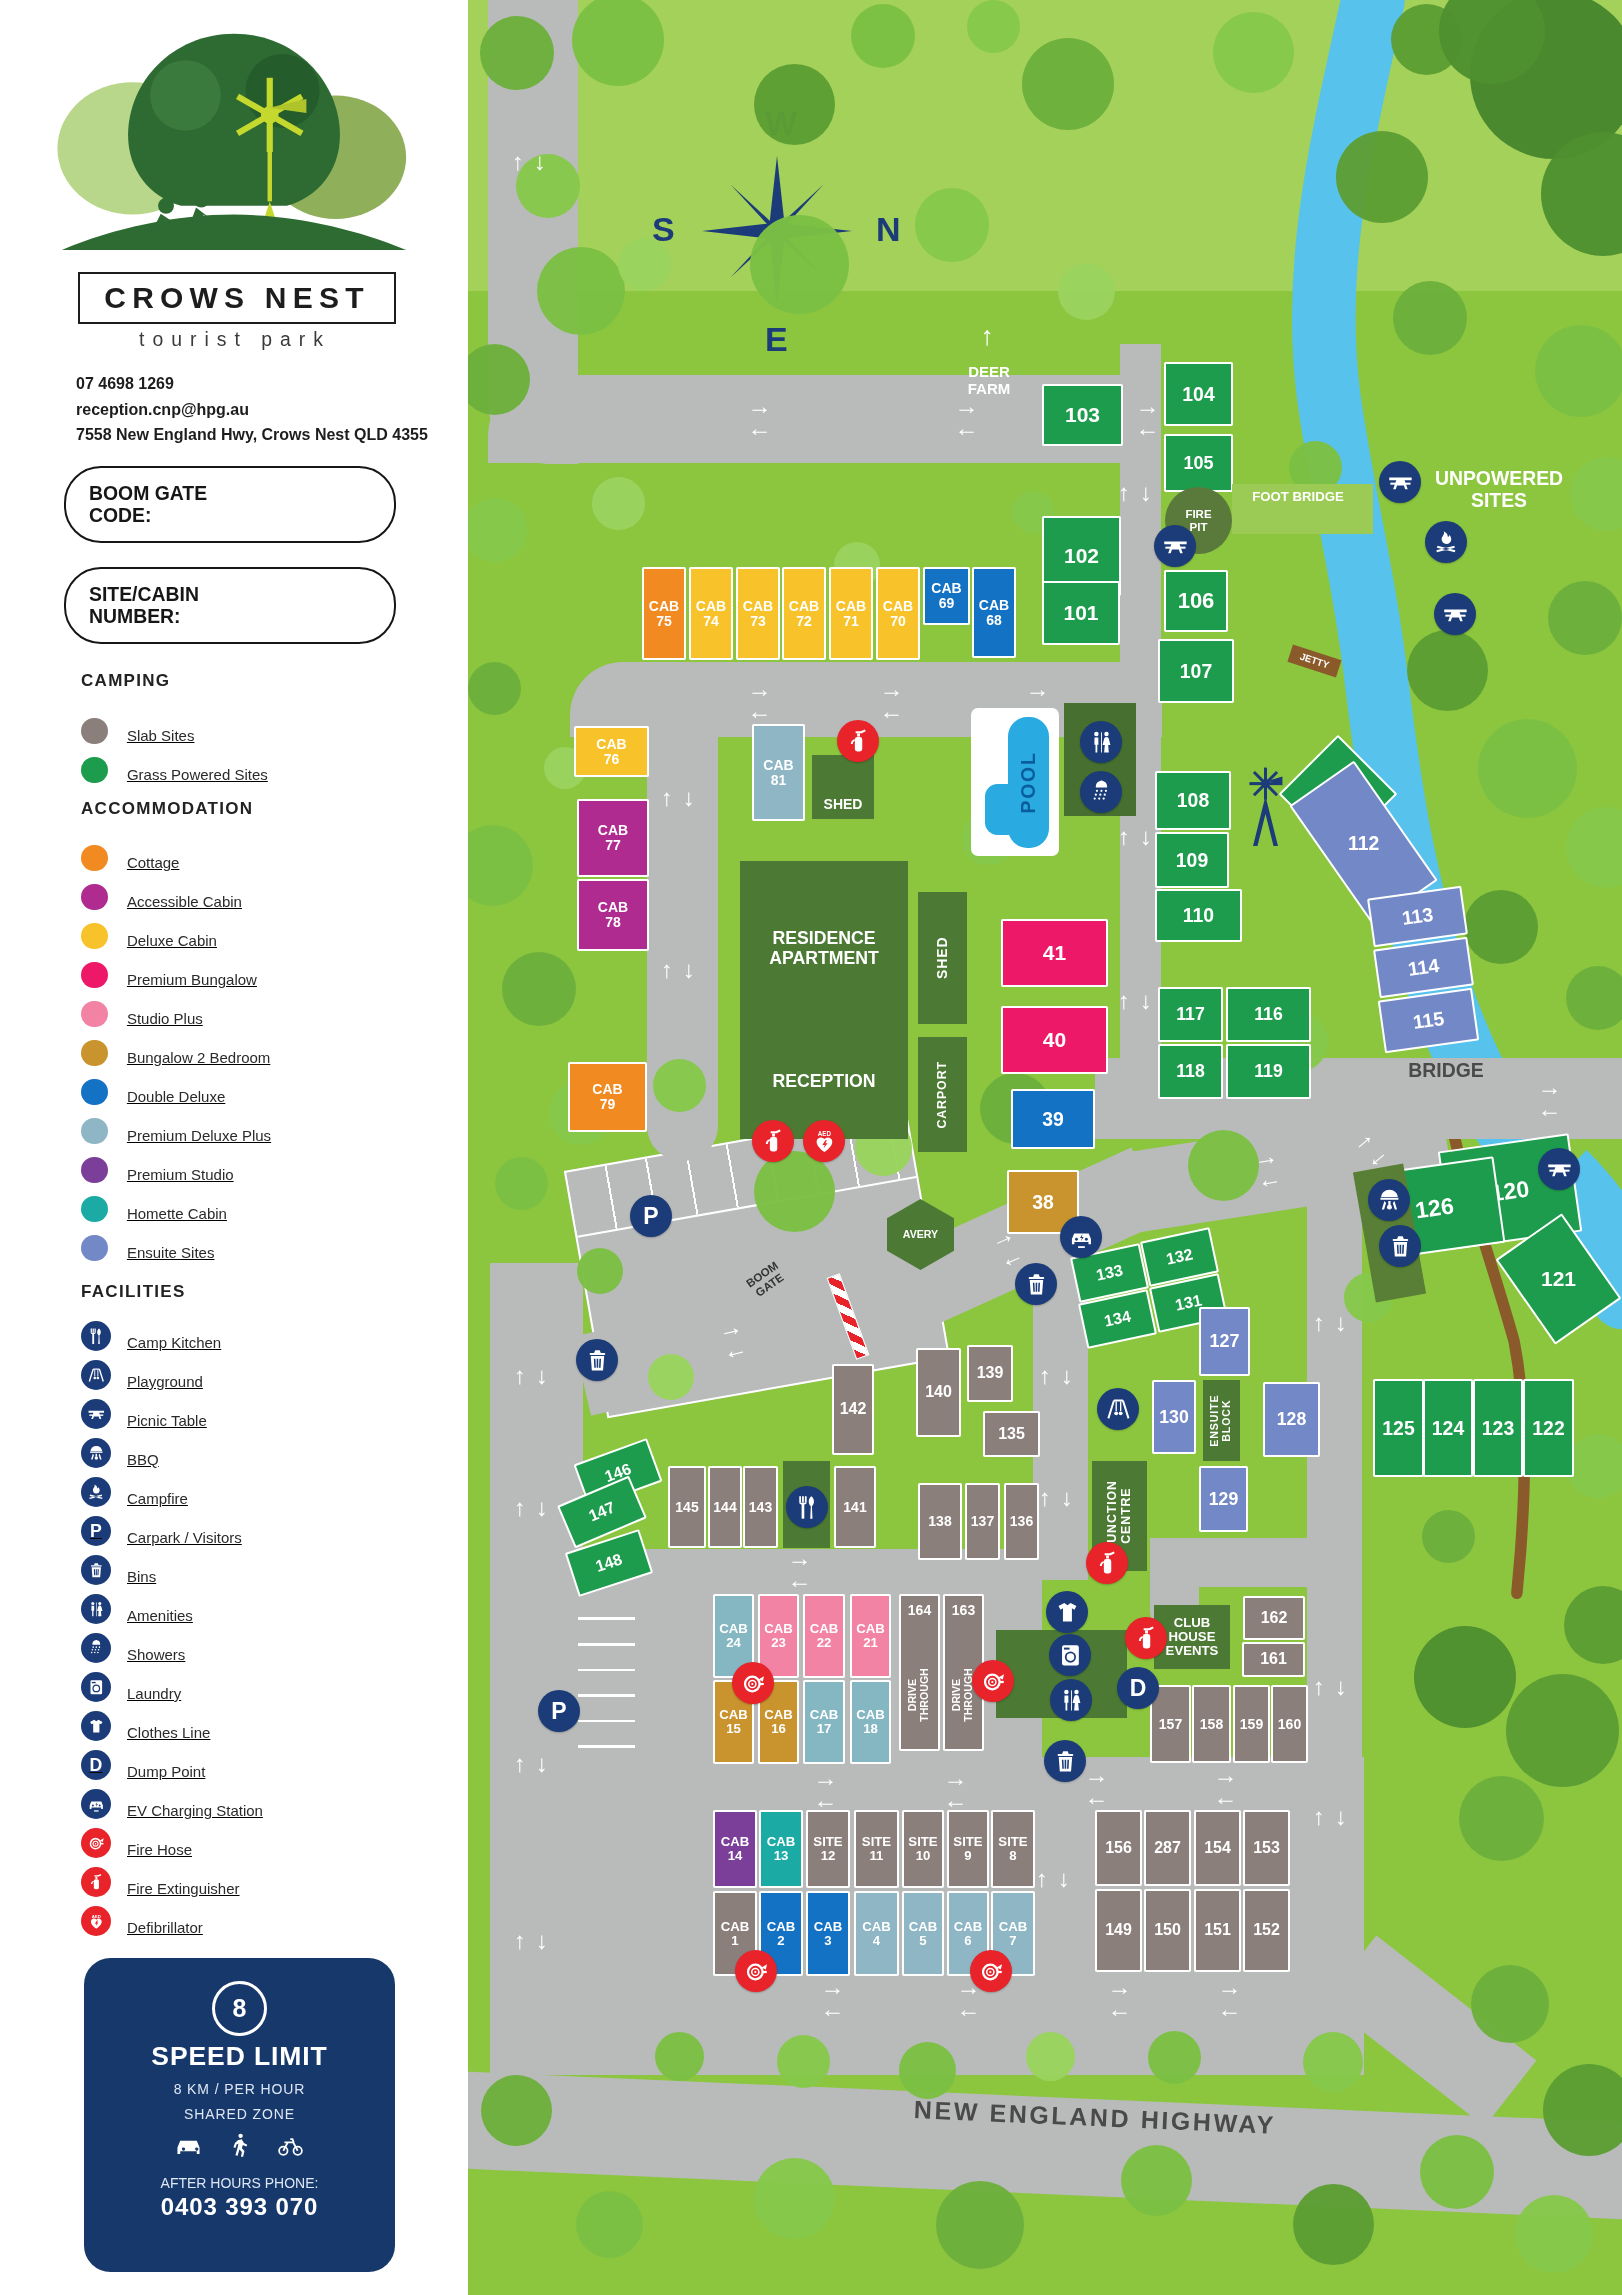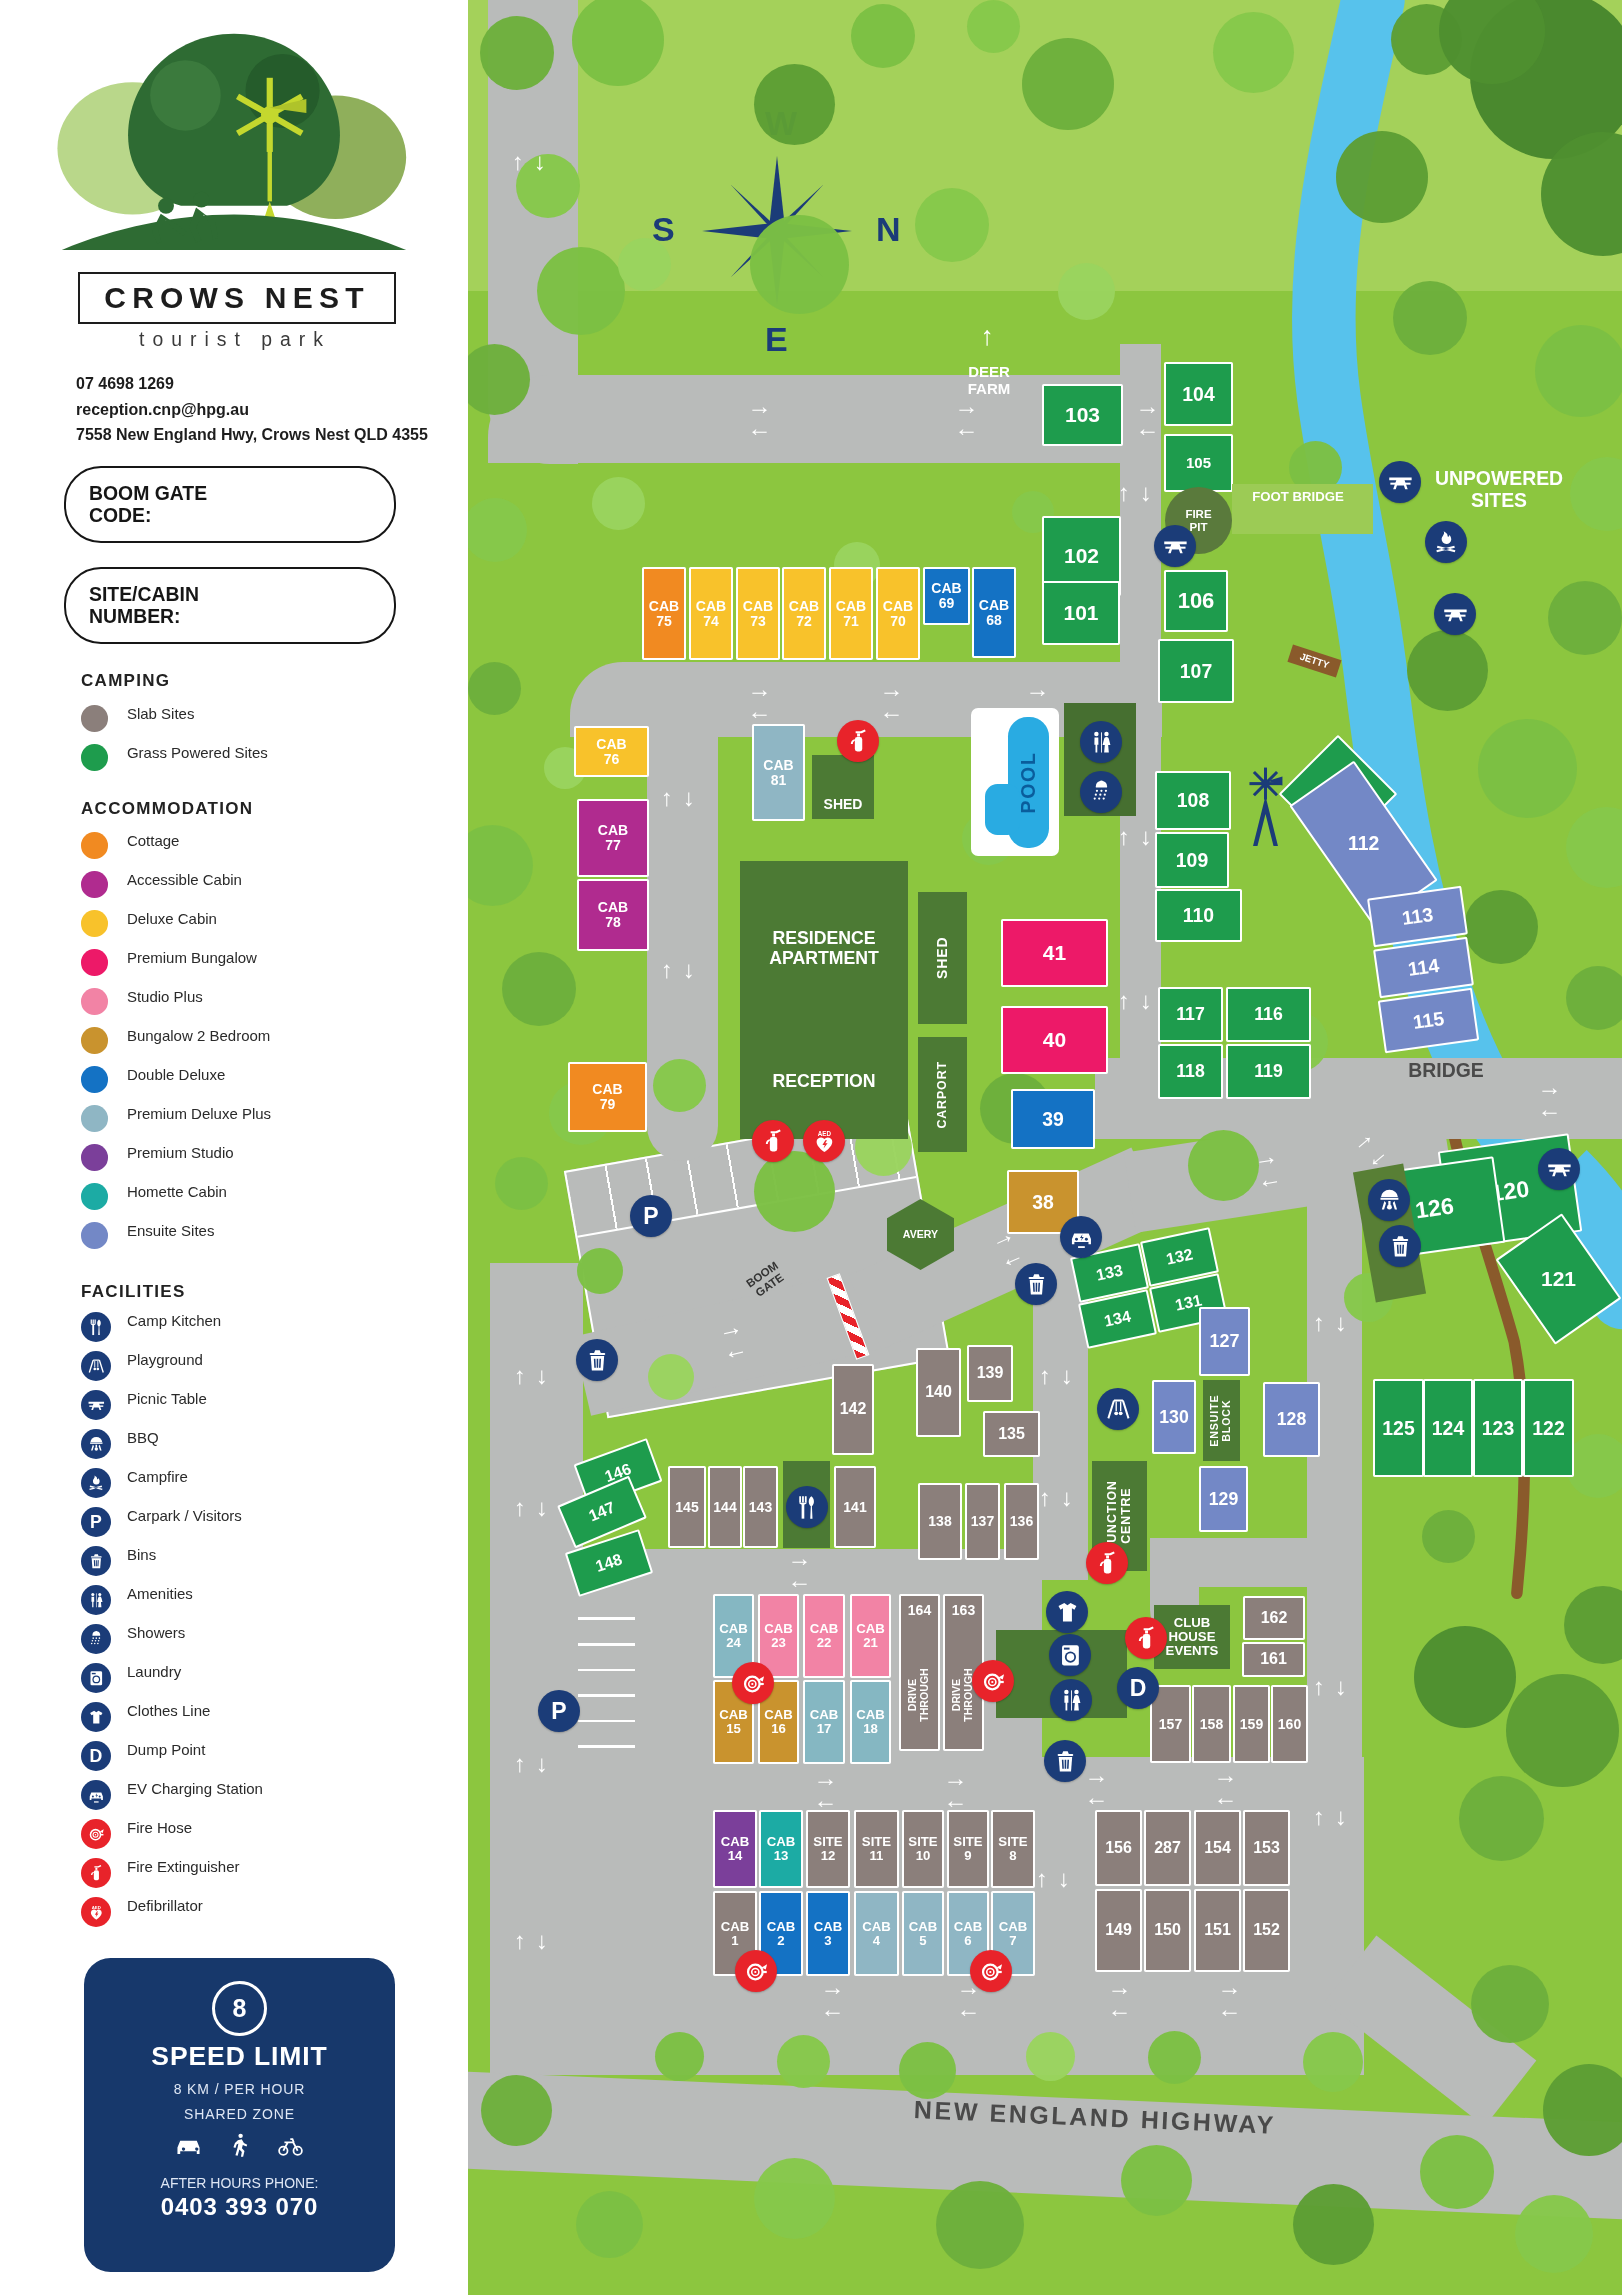--- a/index.html
+++ b/index.html
@@ -8,21 +8,21 @@
   .sidebar{position:absolute;left:0;top:0;width:468px;height:2295px;background:#fff;z-index:10;}
   .logo-wrap{position:absolute;left:53px;top:16px;width:362px;height:256px;}
   .brand-box{position:absolute;left:78px;top:272px;width:314px;border:2.6px solid #1d1d1d;padding:7px 0;text-align:center;
              font-weight:800;font-size:30px;letter-spacing:6.2px;color:#1d1d1d;}
   .brand-sub{position:absolute;left:78px;top:328px;width:314px;text-align:center;font-size:19.4px;letter-spacing:8px;color:#3a3a3a;}
   .contact{position:absolute;left:76px;top:371px;width:353px;font-size:16px;color:#1d1d1d;line-height:25.6px;font-weight:600;}
   .pill{position:absolute;left:64px;width:332px;border:2.6px solid #161616;border-radius:37px;padding:14px 23px;
         font-weight:800;font-size:19.4px;color:#161616;line-height:1.15;box-sizing:border-box;}
   .sec-head{position:absolute;left:81px;font-weight:800;font-size:17px;letter-spacing:1.3px;color:#222;}
   .leg-list{position:absolute;left:81px;width:353px;}
-  .leg-row{display:flex;align-items:flex-start;height:39px;}
+  .leg-row{display:flex;align-items:flex-end;height:39px;text-decoration:underline;}
   .leg-dot{width:26.5px;height:26.5px;border-radius:50%;margin-right:19.4px;flex:0 0 auto;}
   .leg-ic{width:30px;height:30px;border-radius:50%;margin-right:16px;flex:0 0 auto;display:flex;align-items:center;justify-content:center;}
   .leg-ic svg{width:62%;height:62%;}
   .leg-ic .ltr{color:#fff;font-weight:800;font-size:17.7px;}
   .leg-lab{font-size:15px;color:#2a2a2a;}
   .speed{position:absolute;left:84px;top:1958px;width:311px;height:314px;background:#17386B;border-radius:26.5px;color:#fff;text-align:center;}
   .speed .circ8{width:49px;height:49px;border:3.5px solid #fff;border-radius:50%;margin:23px auto 5.3px auto;display:flex;align-items:center;justify-content:center;font-size:25px;font-weight:800;}
   .speed .t1{font-size:26.5px;font-weight:800;letter-spacing:0.9px;margin-top:3.5px;}
   .speed .t2{font-size:14px;letter-spacing:0.9px;margin-top:8.8px;color:#dfe7f5;}
   .speed .icons{margin-top:10.6px;display:flex;justify-content:center;gap:16px;}
@@ -512,21 +512,21 @@
       <div class="road" style="left: 565px; top: 1236px; width: 55px; height: 344px; border-radius: 0px;"></div>
       <div class="road" style="left: 115px; top: 1549px; width: 459px; height: 216px; border-radius: 0px;"></div>
       <div class="road" style="left: 22px; top: 1757px; width: 874px; height: 318px; border-radius: 0px;"></div>
       <div class="road" style="left: 22px; top: 1263px; width: 93px; height: 812px; border-radius: 0px;"></div>
       <div class="road" style="left: 861px; top: 1989px; width: 203px; height: 84px; border-radius: 0px; transform: rotate(38deg);"></div>
       <div class="road" style="left: -41px; top: 2097px; width: 1236px; height: 97px; border-radius: 0px; transform: rotate(2.5deg);"></div>
       <div class="site" style="left: 574px; top: 384px; width: 81px; height: 62px; background: rgb(30, 156, 77); font-size: 21px;">103</div>
       <div class="site" style="left: 574px; top: 516px; width: 79px; height: 80px; background: rgb(30, 156, 77); font-size: 21px;">102</div>
       <div class="site" style="left: 574px; top: 581px; width: 78px; height: 64px; background: rgb(30, 156, 77); font-size: 21px;">101</div>
       <div class="site" style="left: 696px; top: 362px; width: 69px; height: 64px; background: rgb(30, 156, 77); font-size: 19.4px;">104</div>
-      <div class="site" style="left: 696px; top: 434px; width: 69px; height: 58px; background: rgb(30, 156, 77); font-size: 15px;">105</div>
+      <div class="site" style="left: 696px; top: 434px; width: 69px; height: 58px; background: rgb(30, 156, 77); font-size: 18px;">105</div>
       <div class="site" style="left: 696px; top: 570px; width: 64px; height: 62px; background: rgb(30, 156, 77); font-size: 22px;">106</div>
       <div class="site" style="left: 690px; top: 639px; width: 76px; height: 64px; background: rgb(30, 156, 77); font-size: 19.4px;">107</div>
       <div class="site" style="left: 687px; top: 771px; width: 76px; height: 59px; background: rgb(30, 156, 77); font-size: 19.4px;">108</div>
       <div class="site" style="left: 687px; top: 832px; width: 74px; height: 56px; background: rgb(30, 156, 77); font-size: 19.4px;">109</div>
       <div class="site" style="left: 687px; top: 889px; width: 87px; height: 53px; background: rgb(30, 156, 77); font-size: 19.4px;">110</div>
       <div class="site" style="left: 690px; top: 987px; width: 65px; height: 55px; background: rgb(30, 156, 77); font-size: 17.7px;">117</div>
       <div class="site" style="left: 758px; top: 987px; width: 85px; height: 55px; background: rgb(30, 156, 77); font-size: 17.7px;">116</div>
       <div class="site" style="left: 690px; top: 1044px; width: 65px; height: 55px; background: rgb(30, 156, 77); font-size: 17.7px;">118</div>
       <div class="site" style="left: 758px; top: 1044px; width: 85px; height: 55px; background: rgb(30, 156, 77); font-size: 17.7px;">119</div>
       <div class="site" style="left: 828px; top: 752px; width: 84px; height: 84px; background: rgb(30, 156, 77); font-size: 19.4px; transform: rotate(45deg);">

